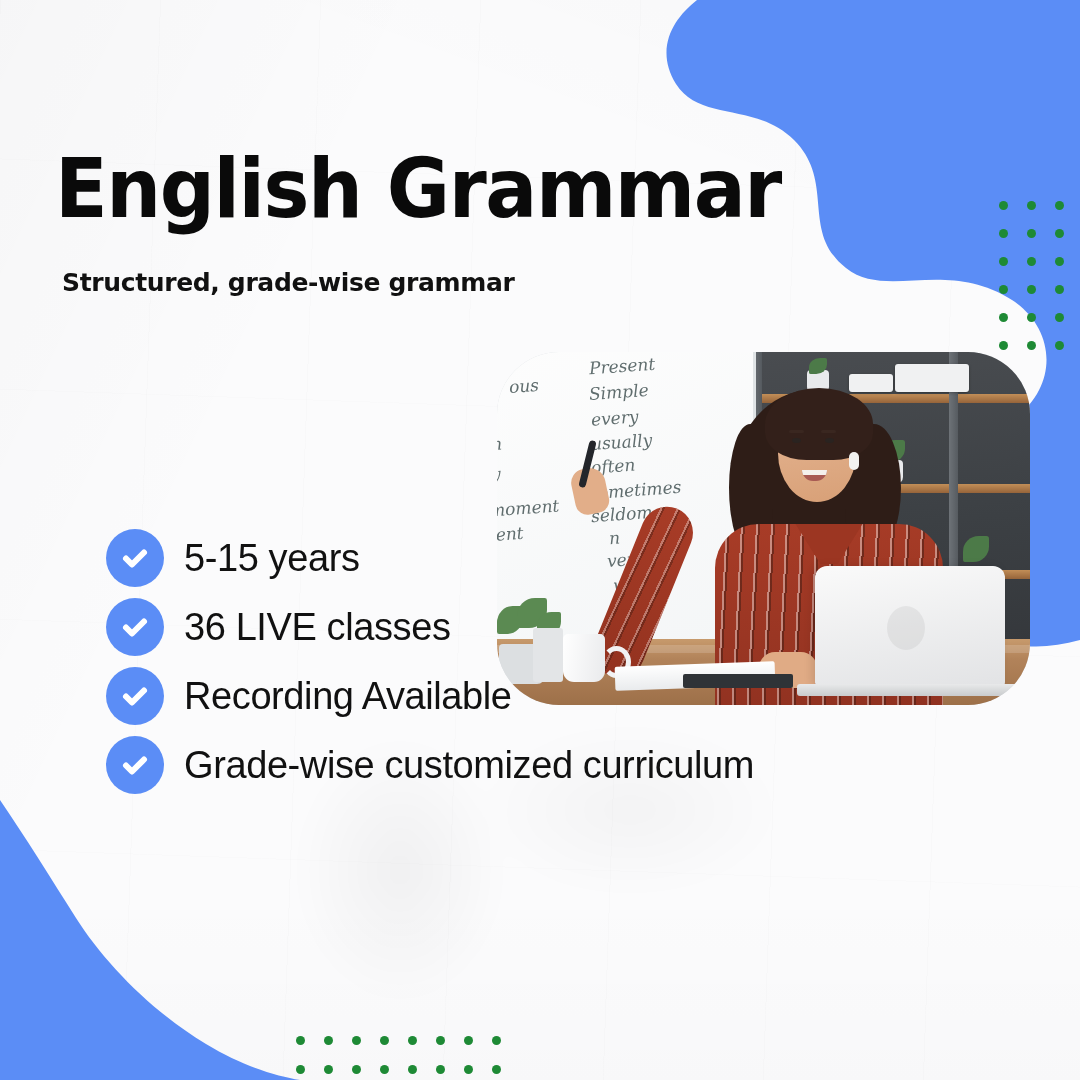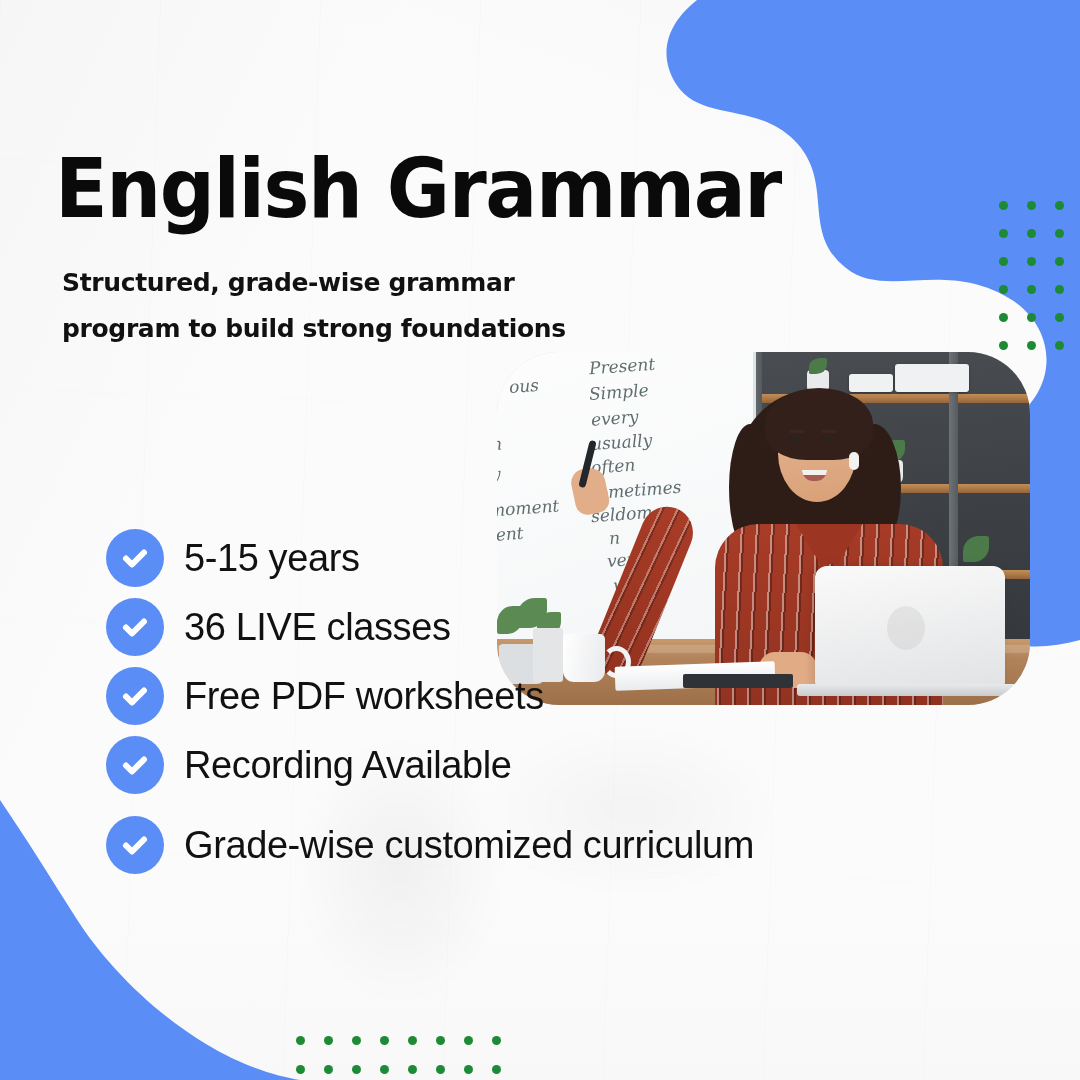--- a/index.html
+++ b/index.html
@@ -484,21 +484,20 @@
       <span class="dot"></span>
     <span class="dot"></span>
       <span class="dot"></span>
       <span class="dot"></span>
   </div>
 
   <div class="headline">English Grammar</div>
 
   <div class="subtitle">
     <span>Structured, grade-wise grammar</span>
-    <span>program to build strong foundations</span>
   </div>
 
   <div class="photo-card">
     <div class="photo-inner p-photo-blur">
       <div class="p-wall"></div>
 
       <div class="p-shelfwall"></div>
       <div class="p-shelf" style="top:42px"></div>
       <div class="p-shelf" style="top:132px"></div>
       <div class="p-shelf" style="top:218px"></div>
@@ -592,28 +591,20 @@
           </svg>
       </span>
       <span class="feature-label">36 LIVE classes</span>
     </div>
     <div class="feature-row">
       <span class="check-badge">
         <svg width="34" height="34" viewBox="0 0 34 34">
             <path d="M8 17.5 L14 23.5 L26 11.5" fill="none" stroke="#ffffff" stroke-width="6" stroke-linecap="round" stroke-linejoin="round"></path>
           </svg>
       </span>
-      <span class="feature-label">Free PDF worksheets</span>
-    </div>
-    <div class="feature-row">
-      <span class="check-badge">
-        <svg width="34" height="34" viewBox="0 0 34 34">
-            <path d="M8 17.5 L14 23.5 L26 11.5" fill="none" stroke="#ffffff" stroke-width="6" stroke-linecap="round" stroke-linejoin="round"></path>
-          </svg>
-      </span>
       <span class="feature-label">Recording Available</span>
     </div>
     <div class="feature-row">
       <span class="check-badge">
         <svg width="34" height="34" viewBox="0 0 34 34">
             <path d="M8 17.5 L14 23.5 L26 11.5" fill="none" stroke="#ffffff" stroke-width="6" stroke-linecap="round" stroke-linejoin="round"></path>
           </svg>
       </span>
       <span class="feature-label">Grade-wise customized curriculum</span>
     </div>

